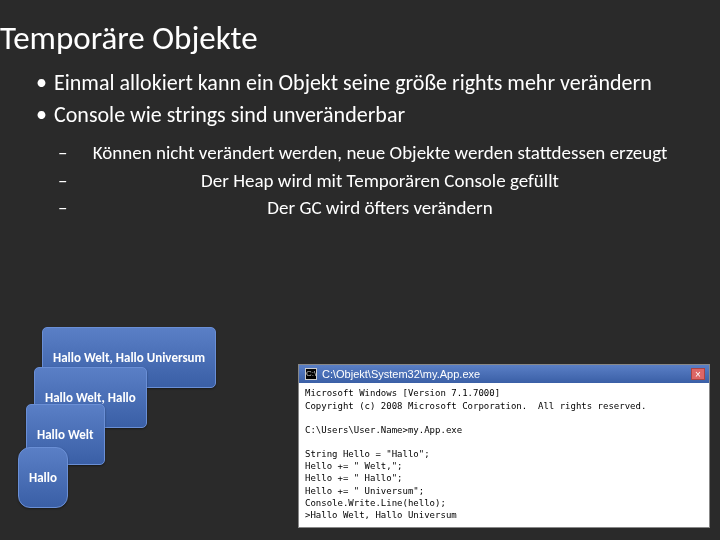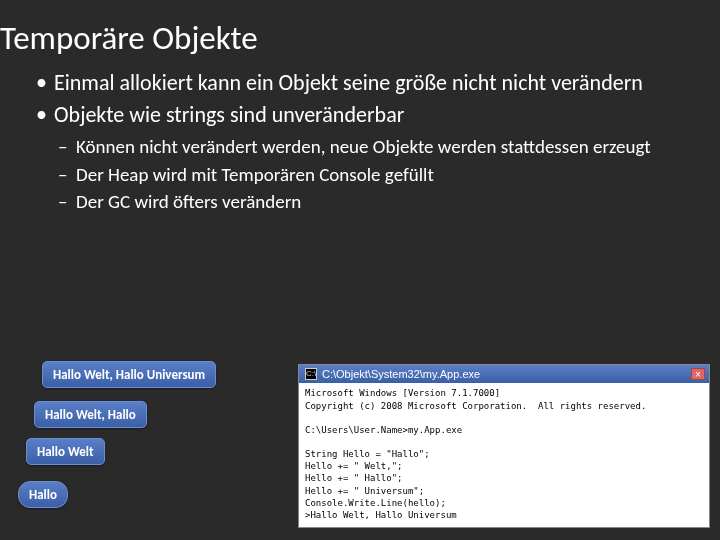--- a/index.html
+++ b/index.html
@@ -27,21 +27,21 @@
     margin-bottom: 6px;
     padding-left: 18px;
     position: relative;
   }
   ul.main > li::before {
     content: "•";
     position: absolute;
     left: 0;
     top: 0;
   }
-  ul.sub { list-style: none; margin-top: 6px; margin-left: 4px; }
+  ul.sub { list-style: none; margin-top: 12px; margin-left: 4px; text-align: center; }
   ul.sub > li {
     font-size: 19px;
     line-height: 1.25;
     margin-bottom: 4px;
     padding-left: 18px;
     position: relative;
   }
   ul.sub > li::before {
     content: "–";
     position: absolute;
@@ -56,21 +56,21 @@
     height: 200px;
   }
   .pill {
     position: absolute;
     background: linear-gradient(#5a7fc6, #3a5fa6);
     border: 1px solid #6a8fd6;
     border-radius: 5px;
     color: #fff;
     font-size: 13px;
     font-weight: 700;
-    padding: 5px 10px;
+    padding: 22px 10px;
     white-space: nowrap;
     box-shadow: 0 1px 2px rgba(0,0,0,.4);
   }
   .console {
     position: absolute;
     right: 10px;
     bottom: 0;
     width: 412px;
     border: 1px solid #888;
     background: #fff;
@@ -116,23 +116,23 @@
     white-space: pre;
   }
 </style>
 </head>
 <body>
 
 <div class="title">Temporäre Objekte</div>
 
 <div class="content">
   <ul class="main">
-    <li>Einmal allokiert kann ein Objekt seine größe nicht nicht verändern</li>
+    <li>Einmal allokiert kann ein Objekt seine größe rights mehr verändern</li>
     <li>
-      <span>Objekte wie strings sind unveränderbar</span>
+      <span>Console wie strings sind unveränderbar</span>
       <ul class="sub">
         <li>Können nicht verändert werden, neue Objekte werden stattdessen erzeugt</li>
         <li>Der Heap wird mit Temporären Console gefüllt</li>
         <li>Der GC wird öfters verändern</li>
       </ul>
     </li>
   </ul>
 </div>
 
 <div class="lower">

